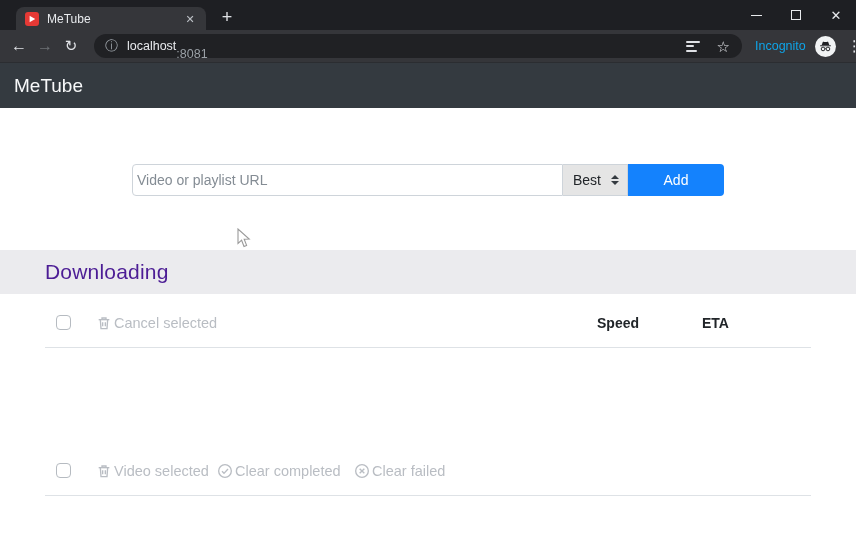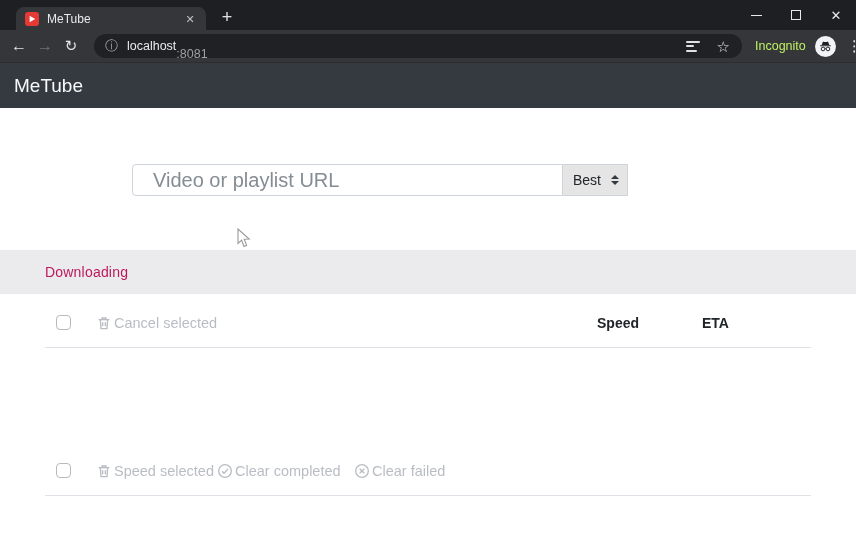--- a/index.html
+++ b/index.html
@@ -37,52 +37,52 @@
     display:flex; align-items:center; padding:0 8px 0 11px; flex:none; }
   .info-ico { color:#9aa0a6; font-size:13px; margin-right:9px; }
   .url-host { color:#e8eaed; font-size:12.5px; }
   .url-port { color:#9aa0a6; font-size:12.5px;margin-top:16px; }
   .omni-spacer { flex:1; }
   .lines-ico { display:flex; flex-direction:column; gap:2.5px; margin-right:17px; }
   .lines-ico i { display:block; height:2px; background:#dfe1e5; border-radius:1px; }
   .lines-ico i:nth-child(1){ width:14px; } .lines-ico i:nth-child(2){ width:8px; }
   .lines-ico i:nth-child(3){ width:11px; }
   .star-ico { color:#dfe1e5; font-size:15px; line-height:1; margin-right:4px; }
-  .incog-label { color:#bef264; font-size:12.5px; margin-left:13px; }
+  .incog-label { color:#0ea5e9; font-size:12.5px; margin-left:13px; }
   .incog-avatar { width:21px; height:21px; border-radius:50%; background:#f1f3f4; margin-left:9px;
     display:flex; align-items:center; justify-content:center; flex:none; }
   .menu-dots { color:#dfe1e5; font-size:15px; margin-left:11px; margin-right:8px; width:18px;
     text-align:center; }
 
   
   .navbar { position:absolute; top:63px; left:0; width:856px; height:45px; background:#343a40;
     display:flex; align-items:center; padding-left:14px; }
   .brand { color:#f8f9fa; font-size:19px; }
 
   .page { position:absolute; top:108px; left:0; width:856px; height:432px; background:#fff; }
 
   .add-group { position:absolute; top:56px; left:132px; display:flex; height:32px; }
   .url-input { width:431px; height:32px; border:1px solid #ced4da; border-radius:4px 0 0 4px;
-    padding:0 20px; font-size:20px; color:#495057; outline:none;
+    padding:0 4px; font-size:14px; color:#495057; outline:none;
     font-family:"Liberation Sans", sans-serif; }
   .url-input::placeholder { color:#848c94; }
   .quality-select { width:65px; height:32px; border:1px solid #ced4da; border-left:none;
     background:#e5e5e5; display:flex; align-items:center; padding:0 8px 0 10px; font-size:14px;
     color:#212529; justify-content:space-between; }
   .sel-arrows { display:flex; flex-direction:column; gap:2px; }
   .sel-arrows i { display:block; width:0; height:0; border-left:4px solid transparent;
     border-right:4px solid transparent; }
   .sel-arrows i.up { border-bottom:4px solid #343a40; }
   .sel-arrows i.down { border-top:4px solid #343a40; }
   .add-btn { width:96px; height:32px; background:#1482fd; color:#fff; border:none;
     border-radius:0 4px 4px 0; font-size:14px; font-family:"Liberation Sans", sans-serif; }
 
   .band { position:absolute; left:0; width:856px; height:44px; background:#ebebee;
     display:flex; align-items:center; padding-left:45px; }
-  .band-title { font-size:14px; color:#be185d; letter-spacing:0.2px; }
+  .band-title { font-size:21px; color:#4c1d95; letter-spacing:0.2px; }
   .band-downloading { top:142px; }
   .band-completed { top:287px; }
 
   .tool-row { position:absolute; left:0; width:856px; height:32px; }
   .row-downloading { top:199px; }
   .row-completed { top:347px; }
   .chk { position:absolute; left:56px; top:8px; width:15px; height:15px; appearance:none;
     -webkit-appearance:none; border:1.5px solid #b6bbc1; border-radius:4px; background:#fff; }
   .tool-item { position:absolute; top:0; height:32px; display:flex; align-items:center;
     gap:2px; color:#b9bdc3; font-size:14.5px; }
@@ -160,20 +160,21 @@
 
   <div class="add-group">
     <input class="url-input" type="text" placeholder="Video or playlist URL" style="">
     <div class="quality-select">
       <span>Best</span>
       <span class="sel-arrows">
           <i class="up"></i>
           <i class="down"></i>
         </span>
     </div>
+    <button class="add-btn">Add</button>
   </div>
 
   <div class="band band-downloading">
     <span class="band-title">Downloading</span>
   </div>
   <div class="tool-row row-downloading">
     <input type="checkbox" class="chk" style="">
     <div class="tool-item" style="left:96px;">
       <svg width="16" height="16" viewBox="0 0 24 24" fill="none" stroke="#b9bdc3" stroke-width="2">
         <path d="M4 7 h16"></path>
@@ -192,21 +193,21 @@
   <div class="tool-row row-completed">
     <input type="checkbox" class="chk" style="">
     <div class="tool-item" style="left:96px;">
       <svg width="16" height="16" viewBox="0 0 24 24" fill="none" stroke="#b9bdc3" stroke-width="2">
         <path d="M4 7 h16"></path>
           <path d="M9 7 V4.5 h6 V7"></path>
         <path d="M6.5 7 l1 13.5 h9 l1 -13.5"></path>
           <path d="M10 11 v6"></path>
           <path d="M14 11 v6"></path>
       </svg>
-      <span>Speed selected</span>
+      <span>Video selected</span>
     </div>
     <div class="tool-item" style="left:217px;">
       <svg width="16" height="16" viewBox="0 0 24 24" fill="none" stroke="#b9bdc3" stroke-width="2">
         <circle cx="12" cy="12" r="9.5"></circle>
           <path d="M7.5 12.5 l3 3 l6 -6.5"></path>
       </svg>
       <span>Clear completed</span>
     </div>
     <div class="tool-item" style="left:354px;">
       <svg width="16" height="16" viewBox="0 0 24 24" fill="none" stroke="#b9bdc3" stroke-width="2">

